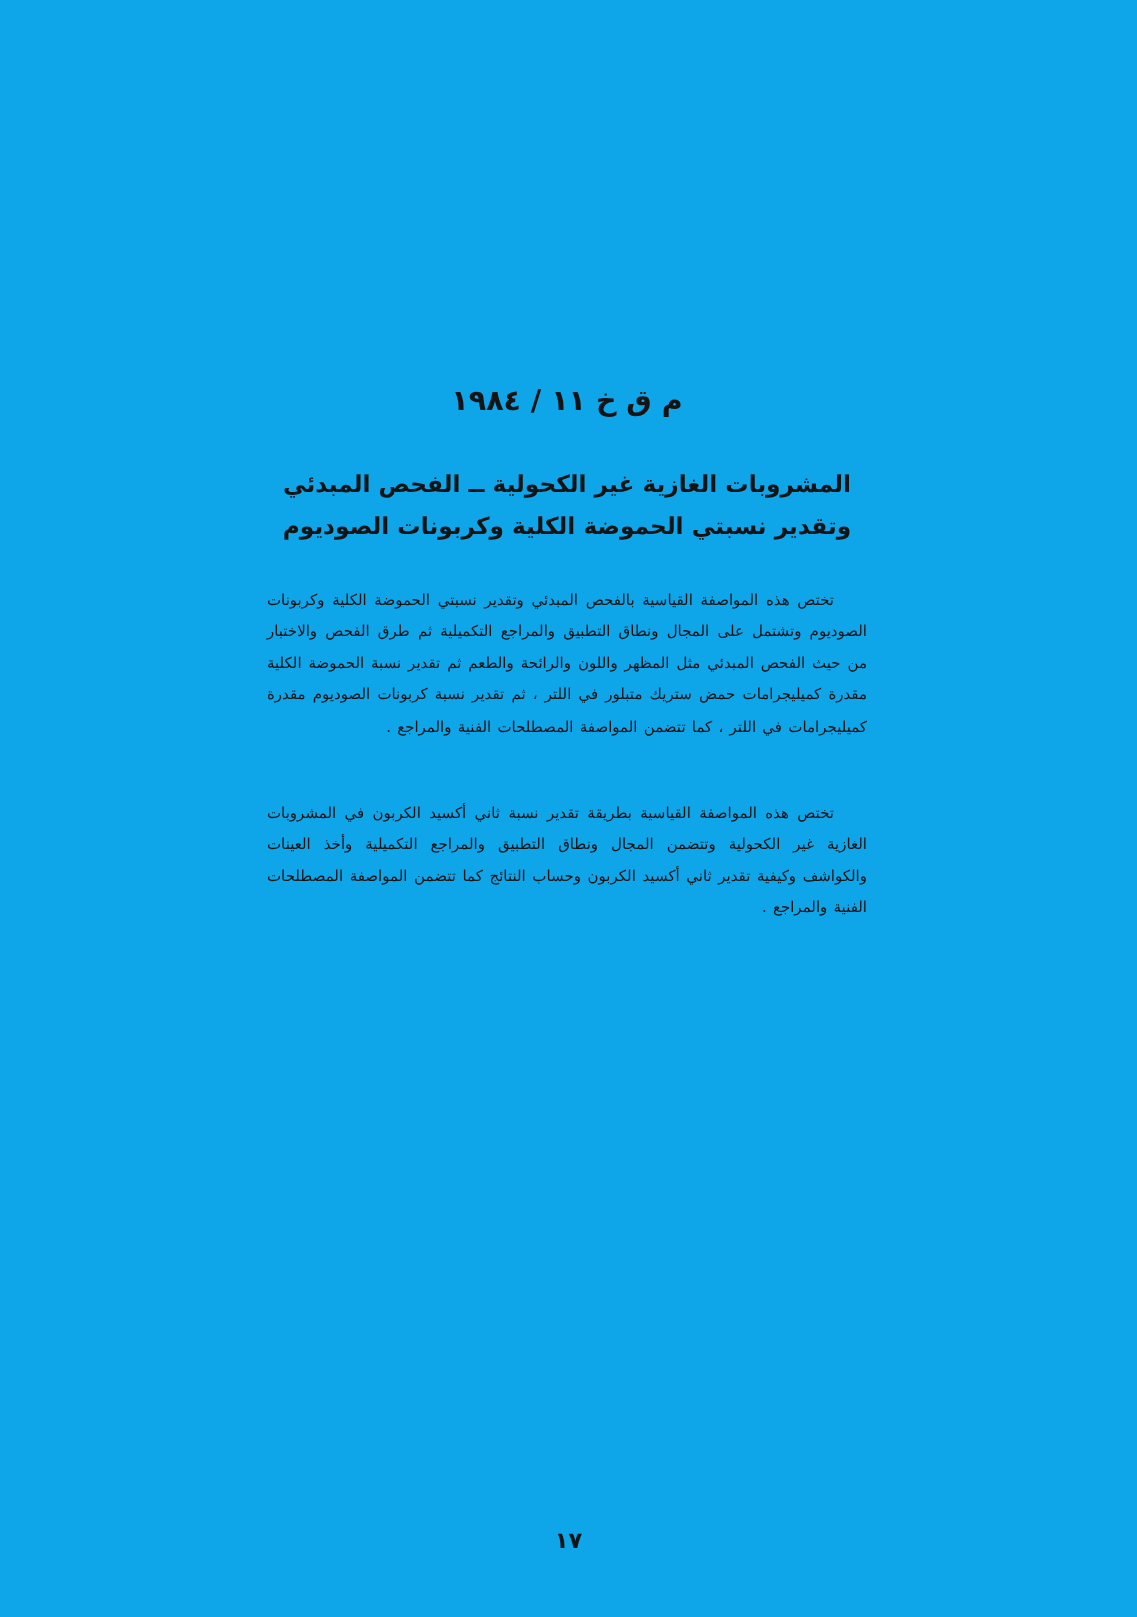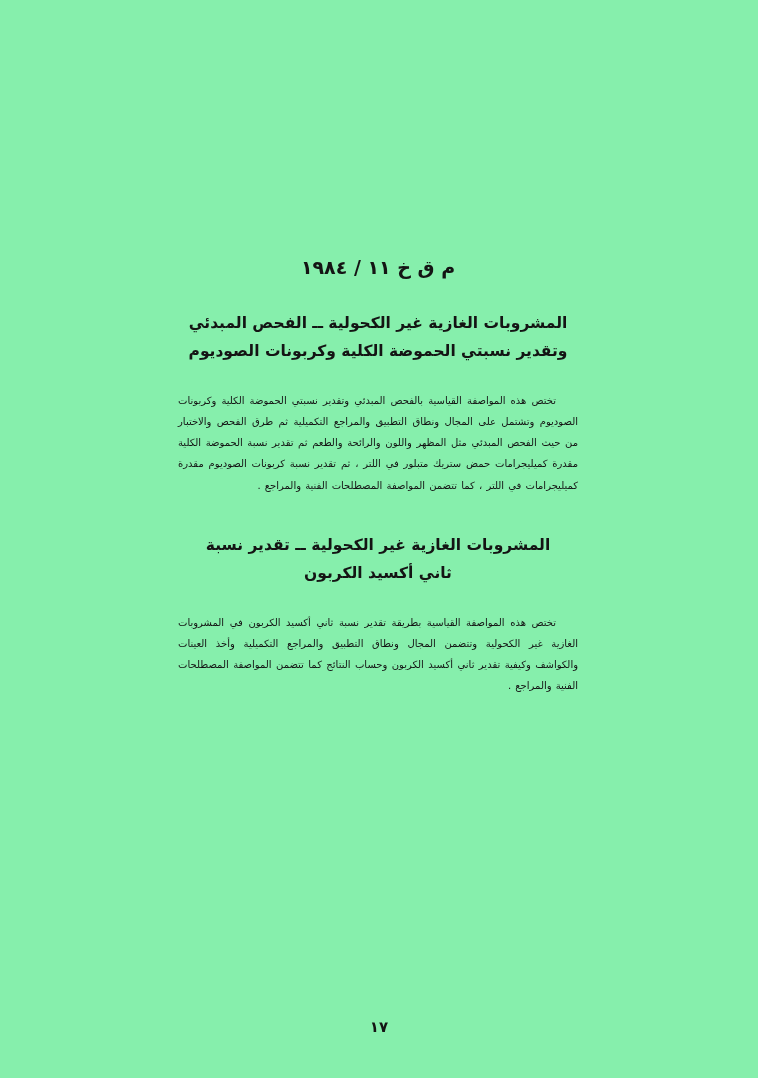--- a/index.html
+++ b/index.html
@@ -12,21 +12,21 @@
     background: #ffffff;
     position: relative;
     overflow: hidden;
     direction: rtl;
     font-family: "DejaVu Sans", sans-serif;
     color: #141414;
   }
   .doc-page {
     position: absolute;
     inset: 0;
-    background: #86efac;
+    background: #0ea5e9;
   }
   .content {
     position: absolute;
     top: 256px;
     right: 180px;
     width: 400px;
   }
   .std-section + .std-section {
     margin-top: 36px;
   }
@@ -71,21 +71,20 @@
 
   <div class="content">
 
     <section class="std-section">
       <h2 class="std-heading">م ق خ ١١ / ١٩٨٤</h2>
       <h3 class="std-title">المشروبات الغازية غير الكحولية ــ الفحص المبدئي وتقدير نسبتي الحموضة الكلية وكربونات الصوديوم</h3>
       <p class="std-body">تختص هذه المواصفة القياسية بالفحص المبدئي وتقدير نسبتي الحموضة الكلية وكربونات الصوديوم وتشتمل على المجال ونطاق التطبيق والمراجع التكميلية ثم طرق الفحص والاختبار من حيث الفحص المبدئي مثل المظهر واللون والرائحة والطعم ثم تقدير نسبة الحموضة الكلية مقدرة كميليجرامات حمض ستريك متبلور في اللتر ، ثم تقدير نسبة كربونات الصوديوم مقدرة كميليجرامات في اللتر ، كما تتضمن المواصفة المصطلحات الفنية والمراجع .</p>
     </section>
 
     <section class="std-section">
-      <h3 class="std-title">المشروبات الغازية غير الكحولية ــ تقدير نسبة ثاني أكسيد الكربون</h3>
       <p class="std-body">تختص هذه المواصفة القياسية بطريقة تقدير نسبة ثاني أكسيد الكربون في المشروبات الغازية غير الكحولية وتتضمن المجال ونطاق التطبيق والمراجع التكميلية وأخذ العينات والكواشف وكيفية تقدير ثاني أكسيد الكربون وحساب النتائج كما تتضمن المواصفة المصطلحات الفنية والمراجع .</p>
     </section>
 
   </div>
 
   <div class="page-number">١٧</div>
 
 </div>
 
 </body></html>

